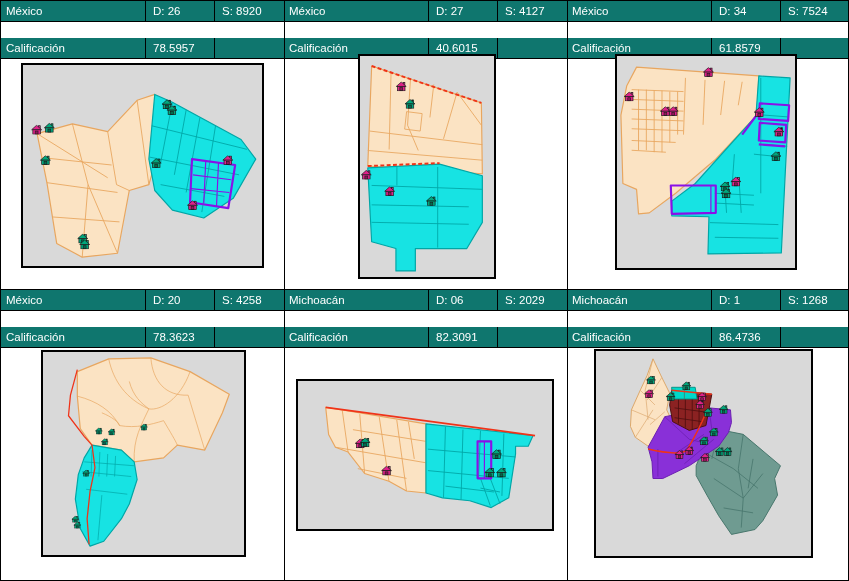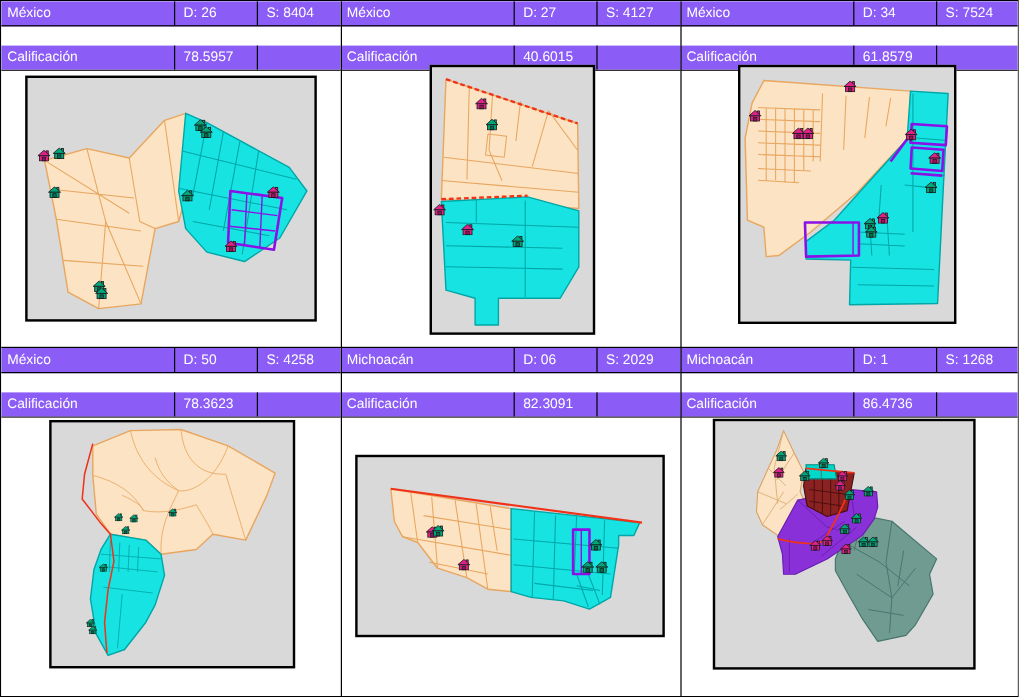--- a/index.html
+++ b/index.html
@@ -8,21 +8,21 @@
     border:1px solid #000;box-sizing:border-box;overflow:hidden;
     font-family:"Liberation Sans", sans-serif;
   }
   .divider-v{position:absolute;top:0;bottom:0;width:1px;background:#000;z-index:30;}
   .divider-h{position:absolute;left:0;right:0;height:1px;background:#000;z-index:30;}
   .panel{position:absolute;width:283px;background:#fff;}
   .row1{top:0;height:288px;}
   .row2{top:289px;height:291px;}
   
   .hdr{width:100%;border-bottom:1px solid #000;}
-  .hrow{display:flex;height:20px;background:#8b5cf6;border-bottom:1px solid #000;}
+  .hrow{display:flex;height:20px;background:#0f766e;border-bottom:1px solid #000;}
   .hrow:last-child{border-bottom:none;margin-top:16px;}
   .hcell{
     color:#fff;font-size:11.5px;line-height:20px;padding-left:5px;
     white-space:nowrap;overflow:hidden;box-sizing:border-box;
   }
   .c1{width:145px;border-right:1px solid #000;}
   .c2{width:69px;border-right:1px solid #000;padding-left:7px;}
   .c3{flex:1;padding-left:7px;}
   
   .frame{position:absolute;background:#D9D9D9;border:2px solid #000;box-sizing:border-box;}
@@ -62,21 +62,21 @@
   </defs>
 </svg>
 
 <div id="app">
 
   <section class="panel row1" style="left:0">
     <div class="hdr">
       <div class="hrow">
         <div class="hcell c1">México</div>
         <div class="hcell c2">D: 26</div>
-        <div class="hcell c3">S: 8404</div>
+        <div class="hcell c3">S: 8920</div>
       </div>
       <div class="hrow">
         <div class="hcell c1">Calificación</div>
         <div class="hcell c2">78.5957</div>
         <div class="hcell c3"></div>
       </div>
     </div>
     <div class="frame" style="left:20px;top:62px;width:243px;height:205px">
       <svg viewBox="0 0 243 205">
         <polygon class="tan" points="14,70 50,60 86,68 116,36 134,30 140,80 128,122 108,128 96,192 60,196 34,182 24,120"></polygon>
@@ -170,21 +170,21 @@
             <use href="#house" x="106" y="135" width="11" height="10" class="ht"></use>
           </g>
       </svg>
     </div>
   </section>
 
   <section class="panel row2" style="left:0">
     <div class="hdr">
       <div class="hrow">
         <div class="hcell c1">México</div>
-        <div class="hcell c2">D: 50</div>
+        <div class="hcell c2">D: 20</div>
         <div class="hcell c3">S: 4258</div>
       </div>
       <div class="hrow">
         <div class="hcell c1">Calificación</div>
         <div class="hcell c2">78.3623</div>
         <div class="hcell c3"></div>
       </div>
     </div>
     <div class="frame" style="left:40px;top:60px;width:205px;height:207px">
       <svg viewBox="0 0 205 207">

